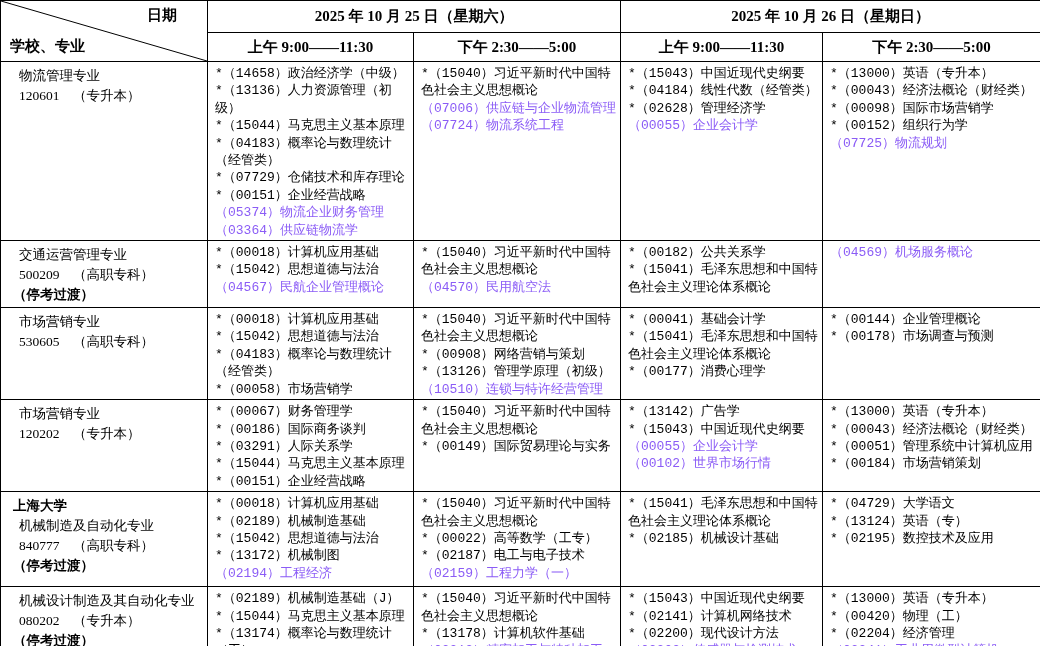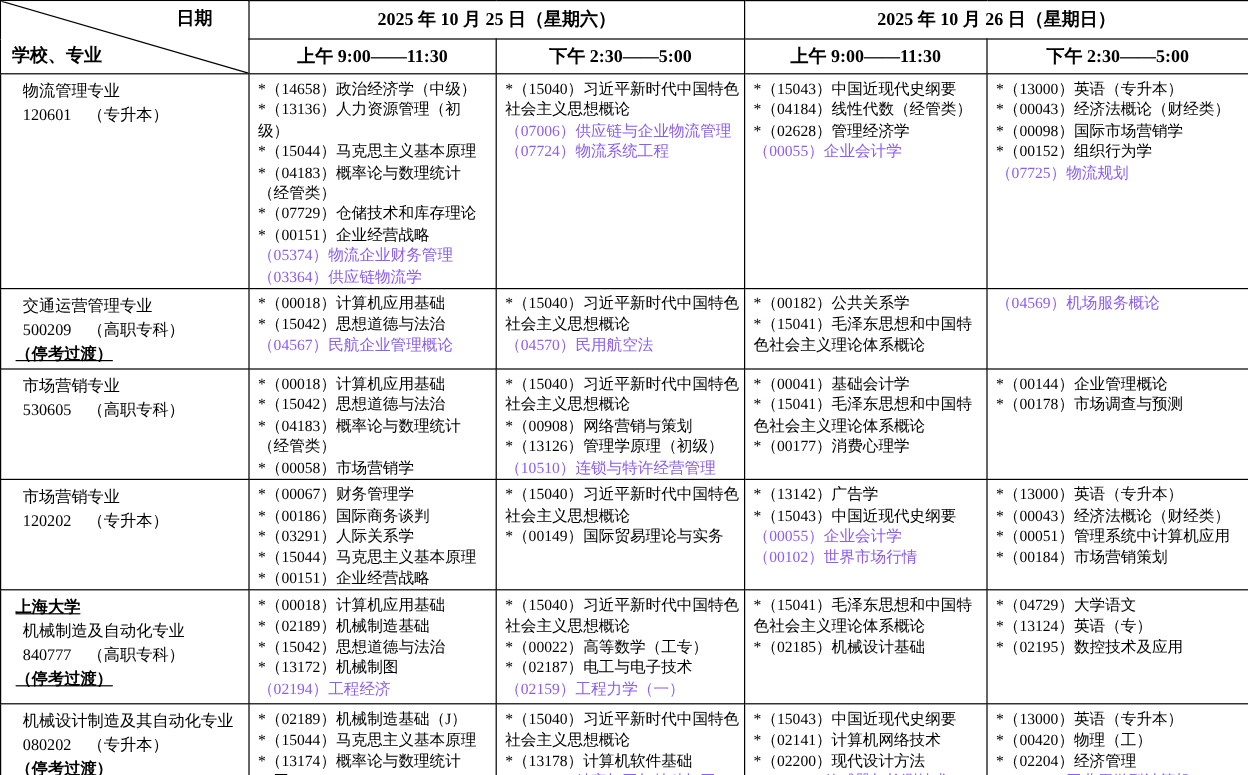--- a/index.html
+++ b/index.html
@@ -11,22 +11,22 @@
   tr.hr1{height:32px;}
   tr.hr2{height:29px;padding-left:40px;}
   
   th.diag{position:relative;padding:0;}
   th.diag svg{position:absolute;left:0;top:0;width:100%;height:100%;display:block;}
   .corner-date{position:absolute;top:5px;right:30px;font-size:15px;font-weight:bold;}
   .corner-school{position:absolute;bottom:5px;left:9px;font-size:15px;font-weight:bold;}
   
   td.major{padding:4px 4px 2px 12px;font-size:13.5px;line-height:20px;}
   .mline{padding-left:6px;}
-  .mline.bold{font-weight:bold;padding-left:0;text-decoration:underline;}
-  td.courses{padding:3px 4px 1px 7px;font-size:13px;line-height:17.4px;}
+  .mline.bold{font-weight:bold;padding-left:0;}
+  td.courses{padding:3px 4px 1px 7px;font-size:13px;line-height:17.4px;font-family:Liberation Mono, monospace;}
   .course{color:#000;}
   .course.red{color:#8b5cf6;}
   tbody tr:nth-child(1){height:167px;}
   tbody tr:nth-child(2){height:60px;}
   tbody tr:nth-child(3){height:92px;}
   tbody tr:nth-child(4){height:88px;}
   tbody tr:nth-child(5){height:95px;}
   tbody tr:nth-child(6){height:82px;}
 </style>
 </head>

